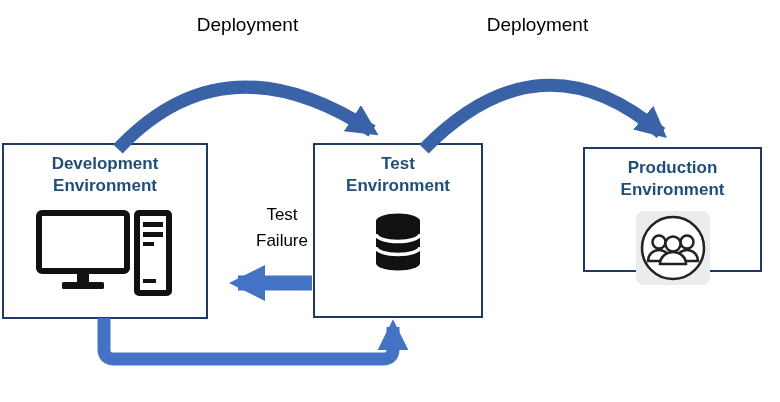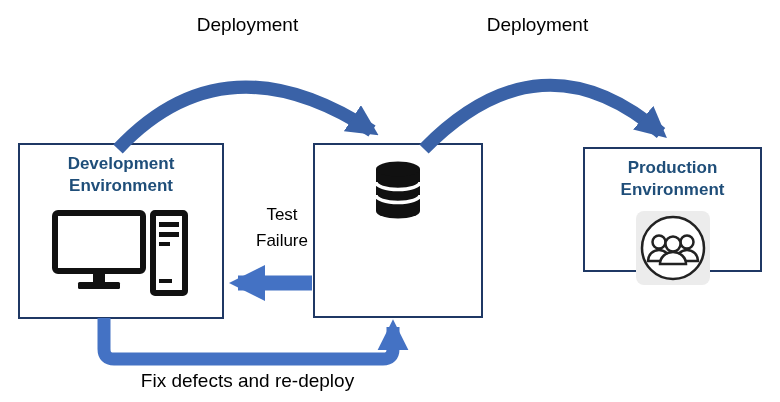--- a/index.html
+++ b/index.html
@@ -53,35 +53,36 @@
   .arrow-curved { stroke: var(--arrow-curved, #3A62A7); fill: none; }
   .arrow-primary { stroke: var(--arrow-primary, #4472C4); fill: none; }
   .fill-curved { fill: var(--arrow-curved, #3A62A7); }
   .fill-primary { fill: var(--arrow-primary, #4472C4); }
 </style>
 </head>
 <body>
 
 <div class="canvas">
 
-  <div class="env-box" style="left:18px; top:143px; width:206px; height:176px;">
+  <div class="env-box" style="left:2px; top:143px; width:206px; height:176px;">
     <span class="box-title">Development Environment</span>
     <svg class="icon-wrap" width="138" height="88" viewBox="0 0 138 88" style="margin-top:12px;">
       <rect x="3" y="4" width="88" height="58" rx="3" fill="#ffffff" stroke="#111111" stroke-width="6"></rect>
       <rect x="41" y="62" width="12" height="11" fill="#111111"></rect>
       <rect x="26" y="73" width="42" height="7" rx="1.5" fill="#111111"></rect>
       <rect x="101" y="4" width="32" height="80" rx="2" fill="#ffffff" stroke="#111111" stroke-width="6"></rect>
       <rect x="107" y="13" width="20" height="5" fill="#111111"></rect>
       <rect x="107" y="23" width="20" height="5" fill="#111111"></rect>
       <rect x="107" y="33" width="11" height="4" fill="#111111"></rect>
       <rect x="107" y="70" width="13" height="4" fill="#111111"></rect>
     </svg>
   </div>
 
   <div class="env-box" style="left:313px; top:143px; width:170px; height:175px;">
+    <span class="box-title">Test Environment</span>
     <svg class="icon-wrap" width="50" height="62" viewBox="0 0 50 62" style="margin-top:14px;">
       <rect x="3" y="10" width="44" height="42" fill="#111111"></rect>
       <ellipse cx="25" cy="10" rx="22" ry="7.5" fill="#111111"></ellipse>
       <ellipse cx="25" cy="52" rx="22" ry="7.5" fill="#111111"></ellipse>
       <path d="M 3 23 A 22 7.5 0 0 0 47 23" fill="none" stroke="#ffffff" stroke-width="3.5"></path>
       <path d="M 3 36 A 22 7.5 0 0 0 47 36" fill="none" stroke="#ffffff" stroke-width="3.5"></path>
     </svg>
   </div>
 
   <div class="env-box" style="left:583px; top:147px; width:179px; height:125px;">
@@ -97,21 +98,20 @@
           <circle cx="37" cy="33" r="7.5"></circle>
           <path d="M 24 53 a 13 12 0 0 1 26 0 z"></path>
         </g>
       </svg>
     </div>
   </div>
 
   <div class="label label-deploy" style="left:180px; top:14px; width:135px;">Deployment</div>
   <div class="label label-deploy" style="left:470px; top:14px; width:135px;">Deployment</div>
   <div class="label label-failure" style="left:244px; top:202px; width:76px;">Test Failure</div>
-  <div class="label label-fix" style="left:110px; top:370px; width:275px;">Fix defects and re-deploy</div>
 
   <svg class="arrow-layer" width="780" height="402" viewBox="0 0 780 402">
     <defs>
       <marker id="ah-curved" viewBox="0 0 10 10" refX="7.5" refY="5" markerWidth="2.4" markerHeight="2.4" orient="auto">
         <path d="M 0 0 L 10 5 L 0 10 Z" class="fill-curved"></path>
       </marker>
       <marker id="ah-primary" viewBox="0 0 10 10" refX="7.5" refY="5" markerWidth="2.4" markerHeight="2.4" orient="auto">
         <path d="M 0 0 L 10 5 L 0 10 Z" class="fill-primary"></path>
       </marker>
     </defs>

